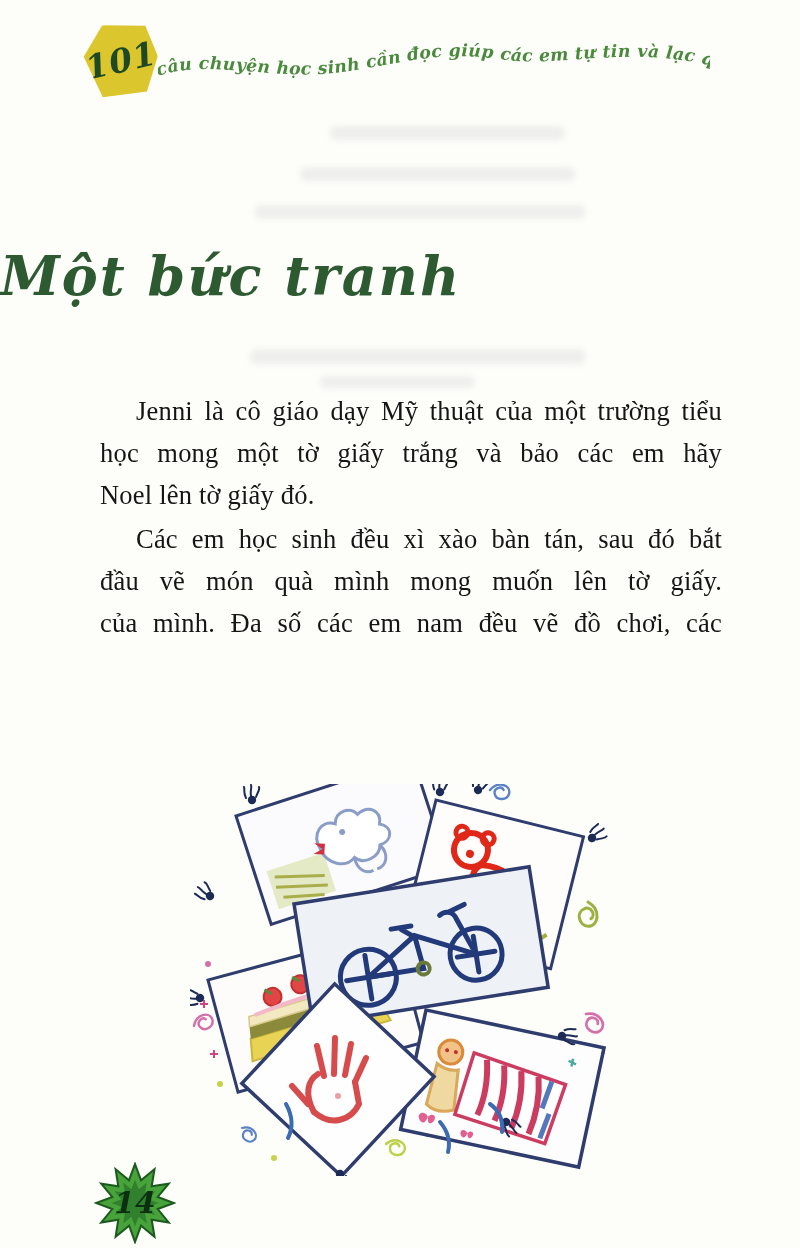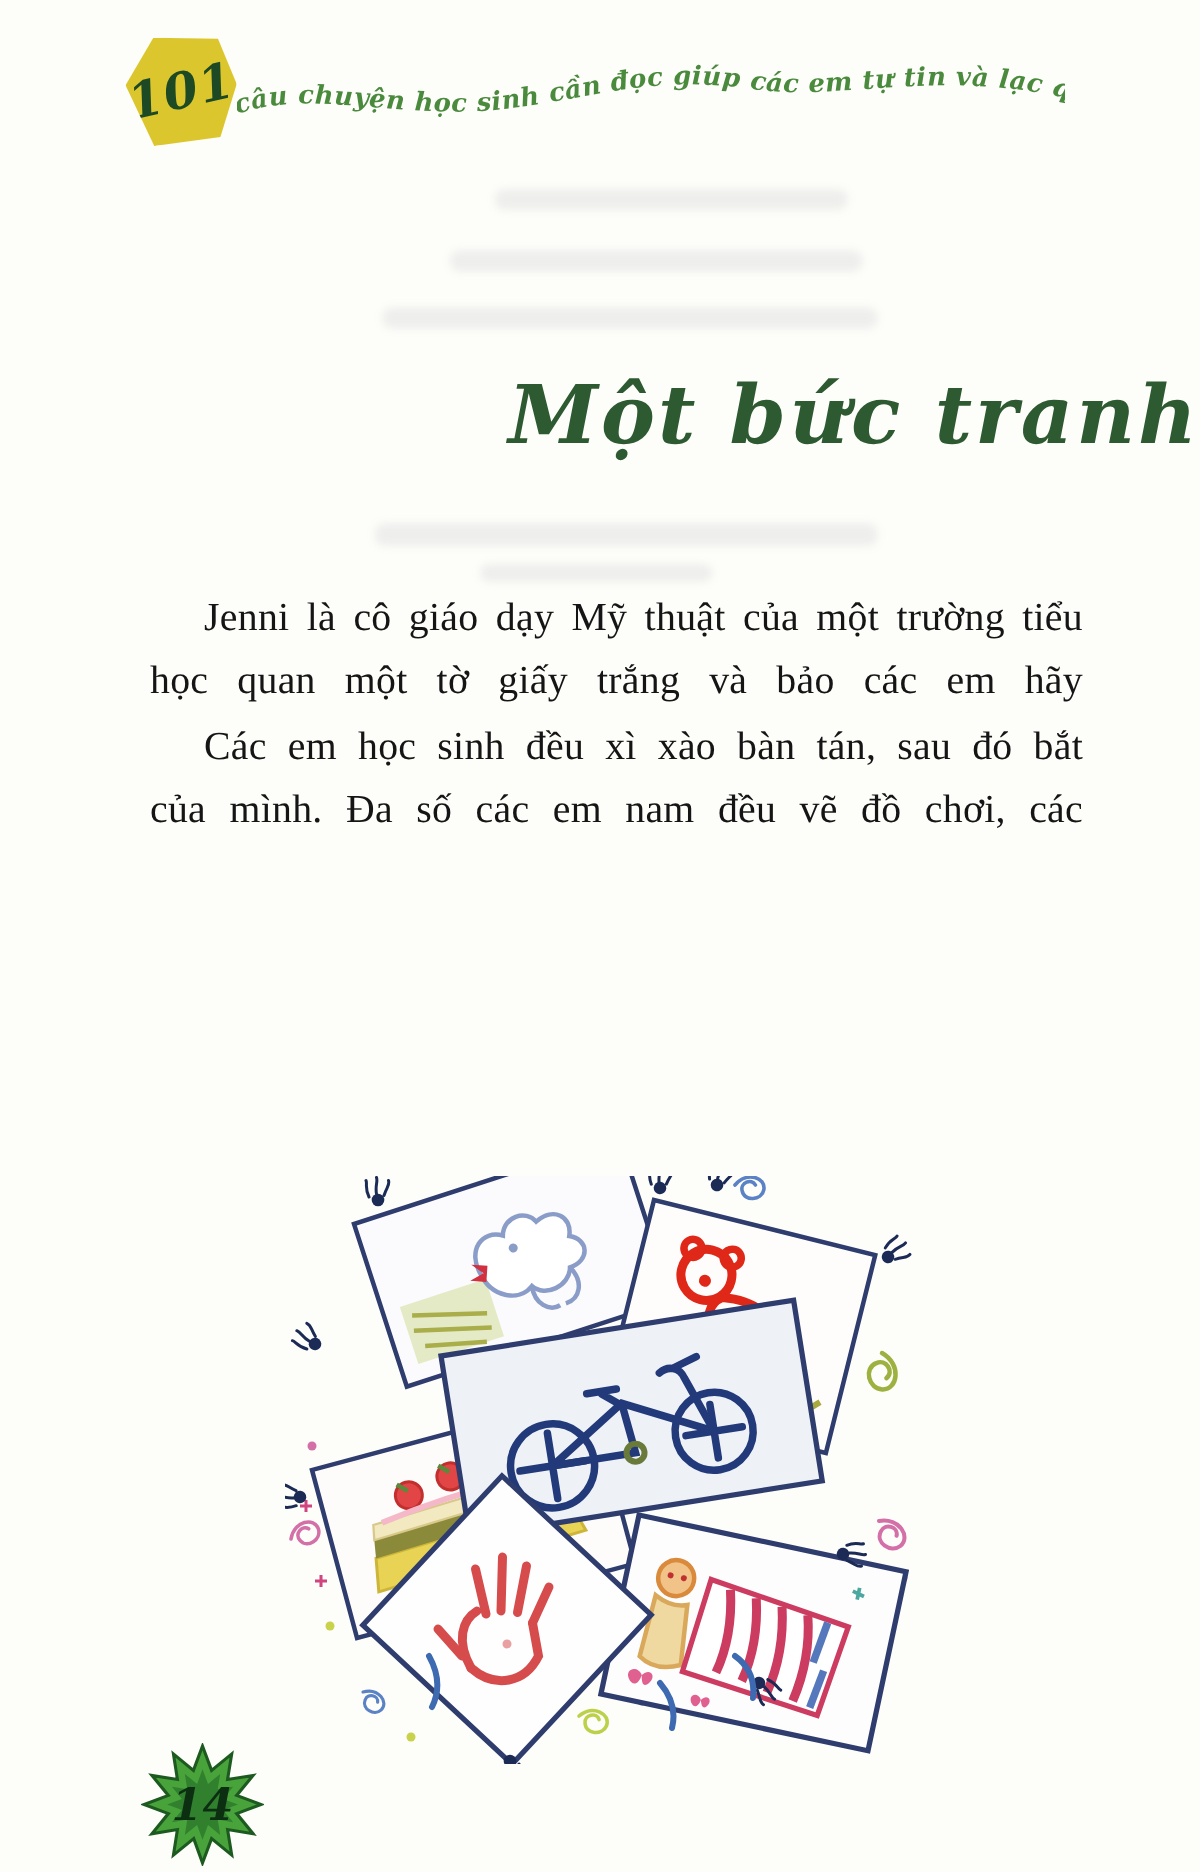--- a/index.html
+++ b/index.html
@@ -15,21 +15,21 @@
          display:flex;align-items:center;justify-content:center;}
   .badge span{font:italic 700 33px "DejaVu Serif", serif;color:#1d4a24;
          transform:rotate(-9deg);letter-spacing:1px;}
   .tagline-svg{position:absolute;left:158px;top:22px;width:552px;height:76px;}
   .tagline-text{font:italic 600 19.5px "DejaVu Serif", serif;fill:#4a8a3d;letter-spacing:.4px;}
 
   
   .smudge{position:absolute;background:rgba(105,110,120,.10);filter:blur(3px);border-radius:6px;}
 
   
-  .title{position:absolute;left:0;top:244px;width:100%;margin:0;text-align:right;
+  .title{position:absolute;left:0;top:244px;width:100%;margin:0;text-align:left;
          font:italic 700 54px "DejaVu Serif", serif;color:#2d5a31;letter-spacing:2px;}
 
   
   .story{position:absolute;left:100px;top:390px;width:622px;
          font-size:26.5px;color:#151515;letter-spacing:.2px;}
   .para{margin:0;font-family:Liberation Serif, serif;}
   .para + .para{margin-top:2px;}
   .line{display:block;line-height:42px;text-align:justify;text-align-last:justify;}
   .line.first{padding-left:36px;}
   .line.last{text-align-last:left;}
@@ -60,24 +60,26 @@
   <div class="smudge" style="left:300px;top:167px;width:275px;height:14px"></div>
   <div class="smudge" style="left:255px;top:205px;width:330px;height:14px"></div>
   <div class="smudge" style="left:250px;top:349px;width:335px;height:15px"></div>
   <div class="smudge" style="left:320px;top:376px;width:155px;height:12px"></div>
 
   <h1 class="title">Một bức tranh</h1>
 
   <main class="story">
     <p class="para">
       <span class="line first">Jenni là cô giáo dạy Mỹ thuật của một trường tiểu</span>
-      <span class="line">học quan một tờ giấy trắng và bảo các em hãy</span>
+      <span class="line">học mong một tờ giấy trắng và bảo các em hãy</span>
+      <span class="line last">Noel lên tờ giấy đó.</span>
     </p>
     <p class="para">
       <span class="line first">Các em học sinh đều xì xào bàn tán, sau đó bắt</span>
+      <span class="line">đầu vẽ món quà mình mong muốn lên tờ giấy.</span>
       <span class="line">của mình. Đa số các em nam đều vẽ đồ chơi, các</span>
     </p>
   </main>
 
   <svg class="illus" viewBox="0 0 432 392" aria-hidden="true">
     <defs>
       <g id="pin">
         <circle r="4.2" fill="#1c2a56"></circle>
         <path d="M-6,-2 C-9,-8 -7,-11 -8,-13 M-1,-4 C-2,-10 0,-12 -1,-15 M4,-3 C6,-9 8,-10 7,-13" stroke="#1c2a56" stroke-width="2" fill="none" stroke-linecap="round"></path>
       </g>

